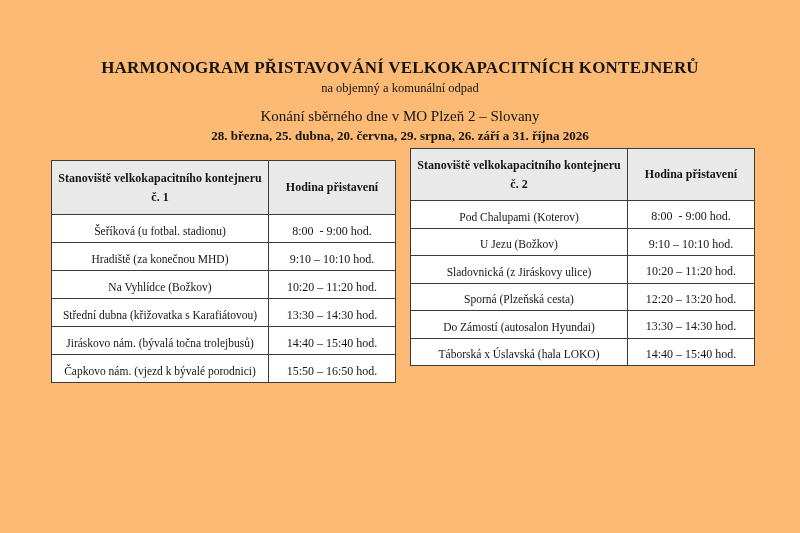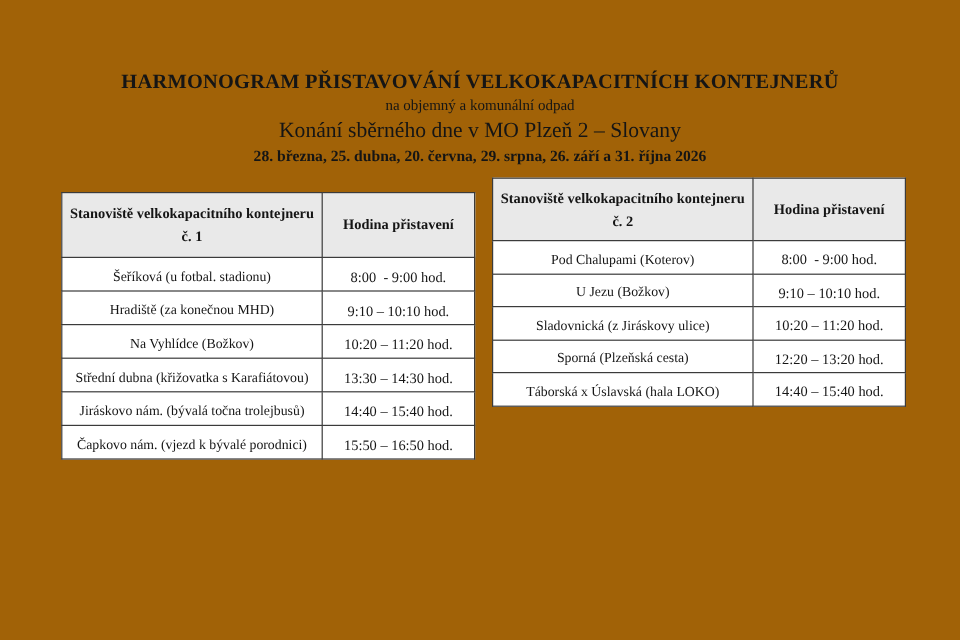--- a/index.html
+++ b/index.html
@@ -3,26 +3,26 @@
 <meta charset="utf-8">
 <style>
   html, body { margin: 0; padding: 0; }
   body {
     width: 800px; height: 533px;
     background: #ffffff;
     font-family: "Liberation Serif", "DejaVu Serif", serif;
     color: #151515;
     overflow: hidden;
   }
-  .page { position: relative; width: 800px; height: 533px; background: #a16207; }
+  .page { position: relative; width: 800px; height: 533px; background: #fdba74; }
 
   .doc-header { position: absolute; left: 0; top: 57px; width: 100%; text-align: center; }
   .doc-title  { font-size: 17px; font-weight: bold; line-height: 1.25; letter-spacing: 0.2px; }
   .doc-sub1   { font-size: 12.5px; margin-top: 3px; }
-  .doc-sub2   { font-size: 18px; margin-top: 2px; }
+  .doc-sub2   { font-size: 15px; margin-top: 12px; }
   .doc-dates  { font-size: 13px; font-weight: bold; margin-top: 3px; }
 
   .vk-table { position: absolute; }
   #table-1 { left: 51px;  top: 160px; }
   #table-2 { left: 410px; top: 148px; }
 
   table.sched { border-collapse: collapse; background: #ffffff; }
   .sched th, .sched td { border: 1px solid #3b3b3b; text-align: center; }
 
   .sched th {
@@ -116,19 +116,23 @@
           </tr>
           <tr>
             <td class="station">Sladovnická (z Jiráskovy ulice)</td>
             <td class="time">10:20 – 11:20 hod.</td>
           </tr>
           <tr>
             <td class="station">Sporná (Plzeňská cesta)</td>
             <td class="time">12:20 – 13:20 hod.</td>
           </tr>
           <tr>
+            <td class="station">Do Zámostí (autosalon Hyundai)</td>
+            <td class="time">13:30 – 14:30 hod.</td>
+          </tr>
+          <tr>
             <td class="station">Táborská x Úslavská (hala LOKO)</td>
             <td class="time">14:40 – 15:40 hod.</td>
           </tr>
         </tbody>
       </table>
     </div>
 </div>
 
 </body></html>

